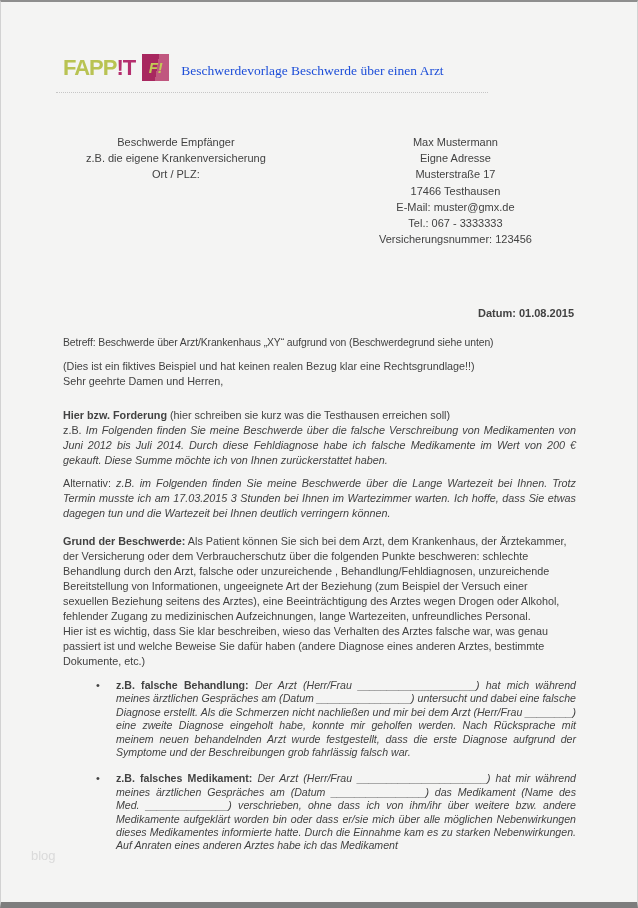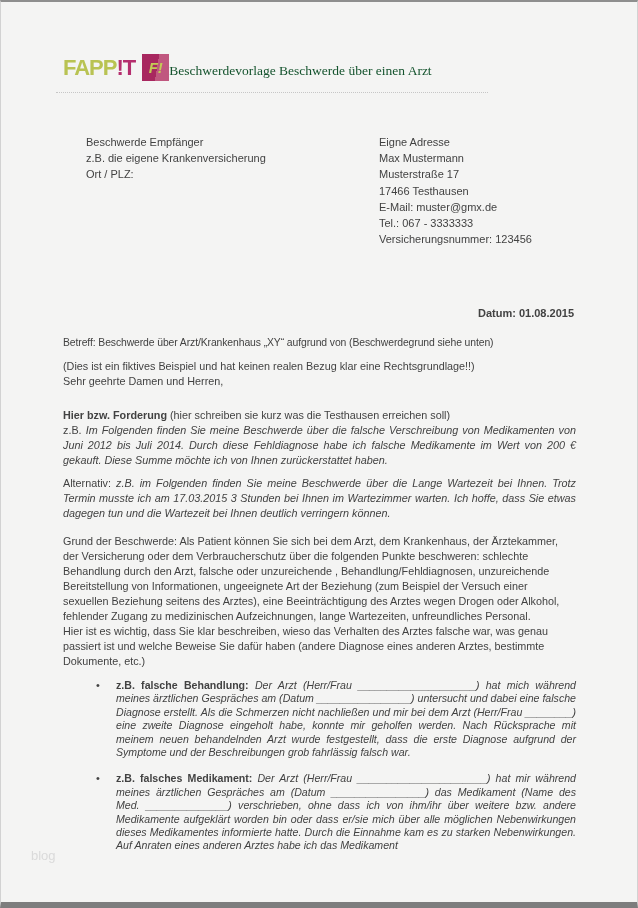--- a/index.html
+++ b/index.html
@@ -23,49 +23,50 @@
   .wm-green{color:#b9c353;}
   .wm-pink{color:#b52e6e;}
   .badge{
     width:27px;height:27px;margin-left:7px;
     background:linear-gradient(100deg,#a8275f 55%, #c0577f 55%);
     color:#c3cc55;font-weight:bold;font-size:15px;
     display:flex;align-items:center;justify-content:center;
     font-style:italic;
   }
   .doc-title{
+    margin-left:12px;
     font-family:"Liberation Serif", serif;
-    font-size:13.5px;color:#14532d;
+    font-size:13.5px;color:#1d4ed8;
     padding-top:6px;
   }
   .header-rule{
     position:absolute;left:55px;top:90px;width:432px;
     border-bottom:1px dotted #c6c6c6;
   }
   
-  .addr{position:absolute;top:132px;font-size:11px;line-height:16.2px;}
+  .addr{position:absolute;top:132px;font-size:11px;line-height:16.2px;text-align:center;}
   .addr-left{left:85px;}
   .addr-right{left:378px;}
   
   .date-line{position:absolute;top:305px;right:63px;font-size:11px;font-weight:bold;}
   
   .main{
     position:absolute;left:62px;top:333px;width:513px;
     font-size:10.8px;line-height:15px;
   }
   .subject{font-weight:normal;font-size:10.4px;white-space:nowrap;letter-spacing:-0.1px;}
   .disclaimer{margin-top:9px;}
   .salutation{margin-top:0;}
   .goal-head{margin-top:19px;}
   .goal-head b{font-weight:bold;}
   .just{text-align:justify;}
   .ital{font-style:italic;}
   .alt-para{margin-top:8px;}
   .reason{margin-top:13px;}
-  .reason b{font-weight:normal;text-align:right;}
+  .reason b{font-weight:bold;text-align:right;}
   .note{margin-top:0;}
   .bullets{margin:10px 0 0 0;padding:0;list-style:none;}
   .bullets li{
     display:flex;
     margin-bottom:13px;
     font-size:10.6px;line-height:13.4px;
   }
   .bullet-marker{
     width:20px;flex:0 0 20px;margin-left:33px;
     font-size:11px;
@@ -92,22 +93,22 @@
   </div>
   <div class="header-rule"></div>
 
   <div class="addr addr-left">
     <div>Beschwerde Empfänger</div>
     <div>z.B. die eigene Krankenversicherung</div>
     <div>Ort / PLZ:</div>
   </div>
 
   <div class="addr addr-right">
+    <div>Max Mustermann</div>
     <div>Eigne Adresse</div>
-    <div>Max Mustermann</div>
     <div>Musterstraße 17</div>
     <div>17466 Testhausen</div>
     <div>E-Mail: muster@gmx.de</div>
     <div>Tel.: 067 - 3333333</div>
     <div>Versicherungsnummer: 123456</div>
   </div>
 
   <div class="date-line">Datum: 01.08.2015</div>
 
   <div class="main">

